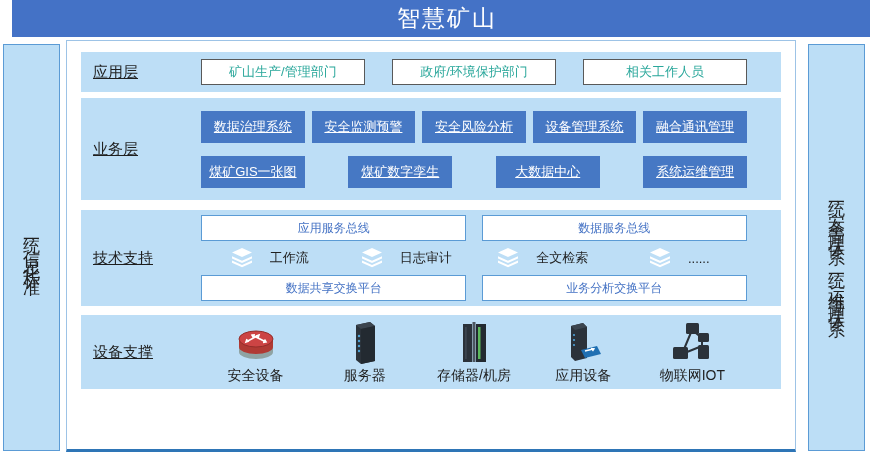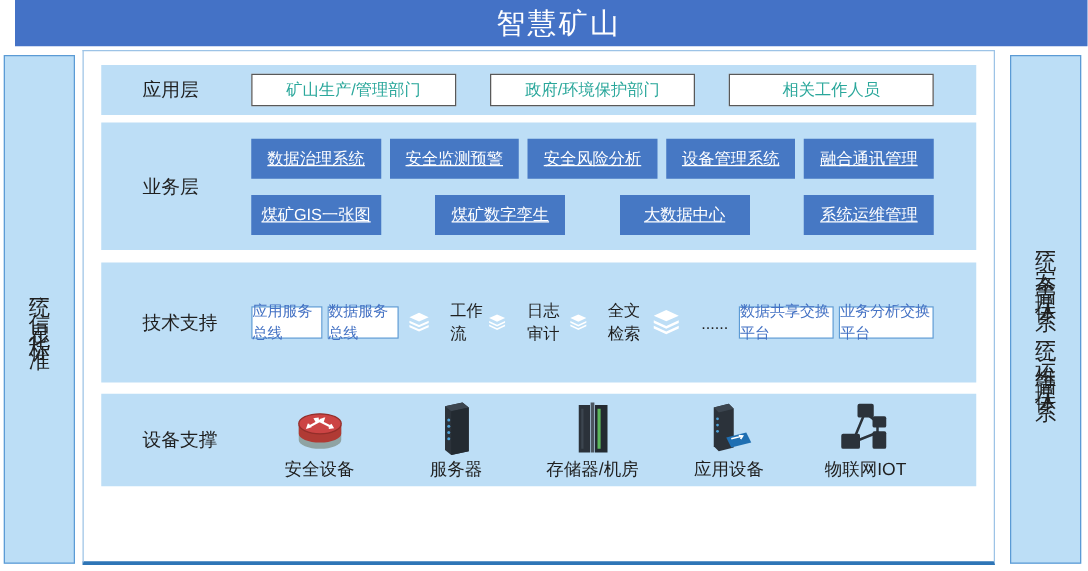--- a/index.html
+++ b/index.html
@@ -27,35 +27,35 @@
     border:1px solid var(--border-blue);display:flex;flex-direction:column;align-items:center;color:var(--dark);}
   .rail-left{left:3px;justify-content:center;}
   .rail-right{left:808px;justify-content:center;gap:16px;padding-top:4px;}
   .vtext{writing-mode:vertical-rl;text-orientation:upright;letter-spacing:7px;font-size:17px;line-height:1;}
 
   .main{position:absolute;left:66px;top:40px;width:730px;height:412px;background:#fff;
     border:1px solid var(--container-border);border-bottom:3px solid var(--bottom-border);
     padding:11px 14px 9px 14px;display:flex;flex-direction:column;}
 
   .band{background:var(--band-blue);display:flex;align-items:center;}
-  .band-label{width:104px;padding-left:33px;font-size:15px;color:var(--dark);flex-shrink:0;}
+  .band-label{width:104px;padding-left:12px;font-size:15px;color:var(--dark);flex-shrink:0;text-decoration:underline;}
   .band-content{flex:1;margin-right:34px;padding-left:16px;}
 
   .band-app{height:40px;margin-bottom:6px;}
   .row-split{display:flex;justify-content:space-between;align-items:center;}
   .app-box{width:30%;height:26px;background:#fff;border:1px solid #595959;
     display:flex;align-items:center;justify-content:center;font-size:13px;color:var(--teal);}
 
   .band-biz{height:102px;margin-bottom:10px;flex-direction:row;}
   .biz-rows{display:flex;flex-direction:column;gap:13px;}
   .biz-btn{width:19%;height:32px;background:var(--button-blue);color:#fff;font-size:13px;
     display:flex;align-items:center;justify-content:center;text-decoration:underline;}
 
   .band-tech{height:96px;margin-bottom:9px;}
-  .tech-rows{display:flex;flex-direction:row;gap:7px;}
+  .tech-rows{display:flex;flex-direction:column;gap:7px;}
   .bus-box{width:48.6%;height:26px;background:#fff;border:1px solid var(--border-blue);
     display:flex;align-items:center;justify-content:center;font-size:12px;color:var(--bus-blue);}
   .mw-row{display:flex;}
   .mw-cell{flex:1;display:flex;align-items:center;justify-content:center;gap:16px;font-size:13px;color:var(--dark);}
   .mw-cell svg{display:block;}
 
   .band-data{height:46px;margin-bottom:8px;}
   .data-box{width:31%;height:28px;background:var(--gray-box);border:1px solid var(--border-blue);
     display:flex;align-items:center;justify-content:center;font-size:14px;color:var(--dark);}
 

